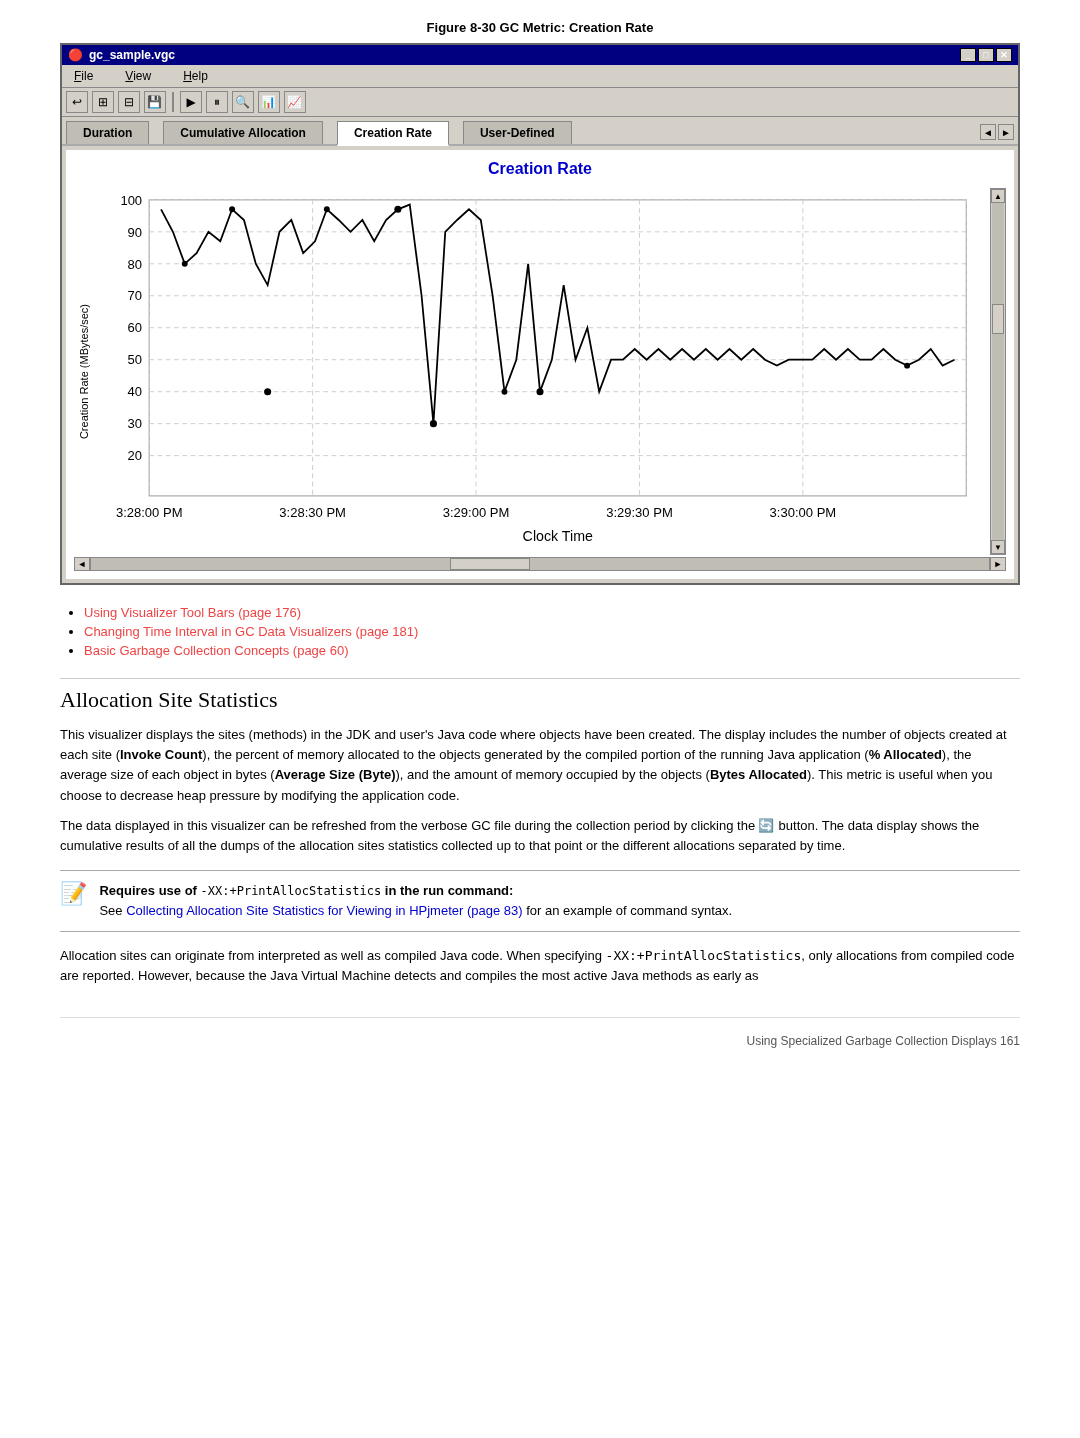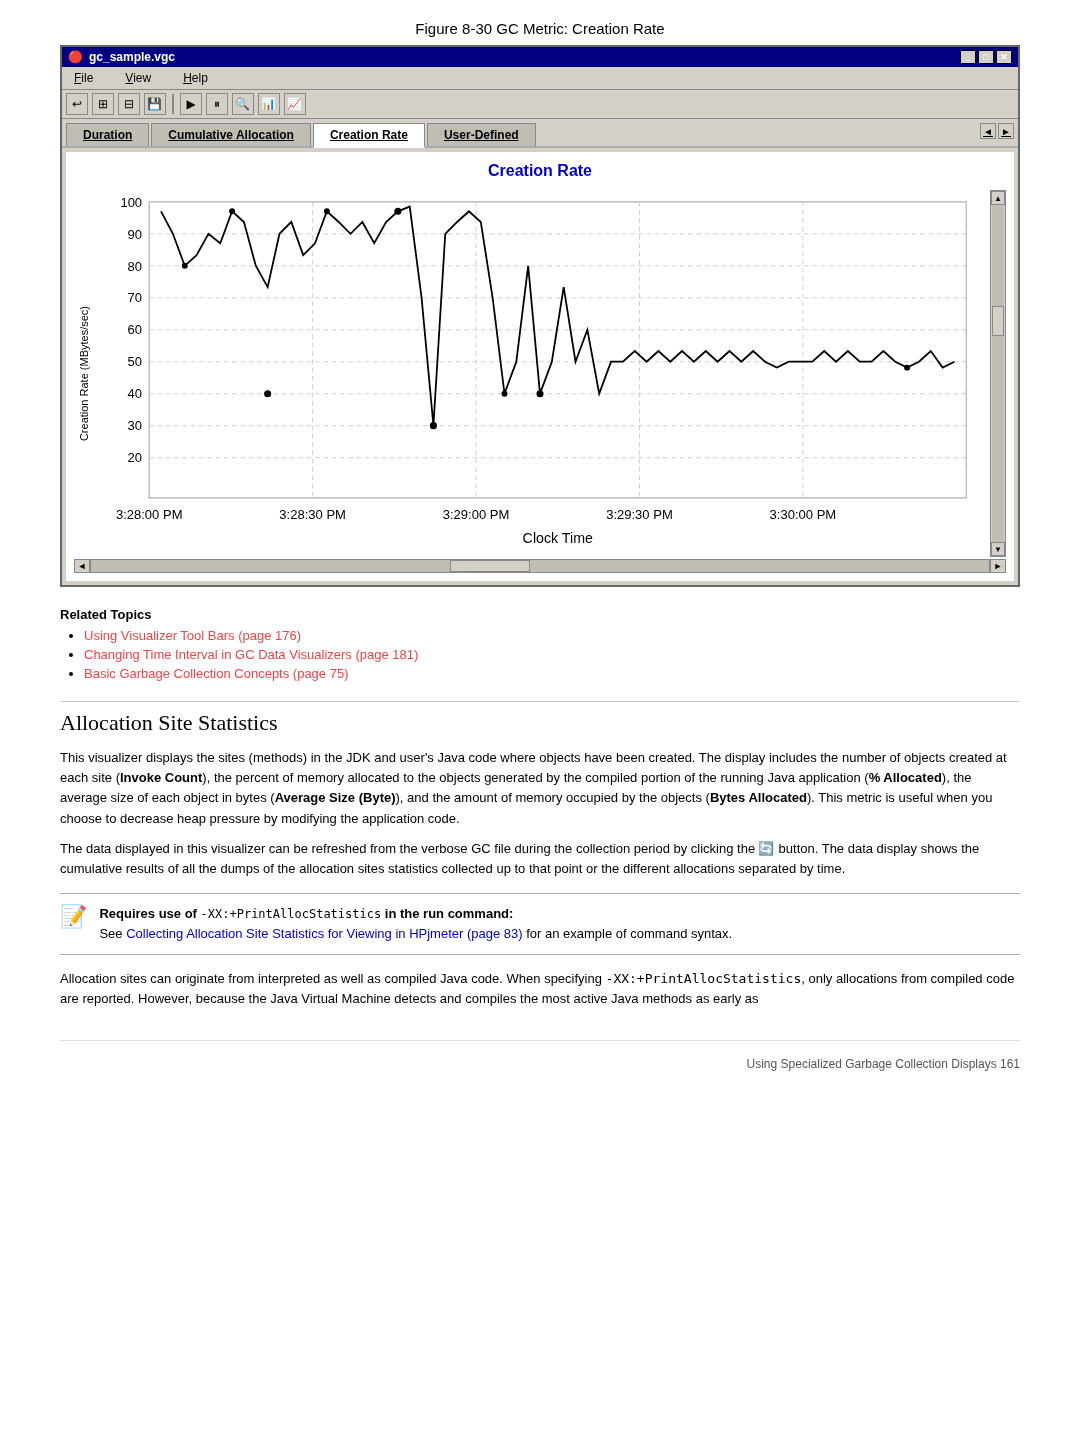--- a/index.html
+++ b/index.html
@@ -8,22 +8,22 @@
       font-size: 13px;
       background: #fff;
       color: #000;
       width: 1080px;
       min-height: 1438px;
       padding: 20px 60px;
     }
 
     
     .figure-caption {
-      font-size: 15px;
-      font-weight: normal;
+      font-size: 13px;
+      font-weight: bold;
       text-align: center;
       margin-bottom: 8px;
     }
 
     
     .window {
       border: 2px solid #666;
       background: #d4d0c8;
       margin-bottom: 20px;
     }
@@ -95,25 +95,24 @@
       width: 2px;
       height: 20px;
       background: #888;
       margin: 0 2px;
     }
 
     
     .window-tabs {
       background: #d4d0c8;
       display: flex;
-      align-items: flex-start;
+      align-items: flex-end;
       padding: 4px 4px 0;
-      gap: 2px;
+      gap: 14px;
       border-bottom: 2px solid #aaa;
-      text-decoration: underline;
     }
     .tab {
       padding: 4px 16px;
       font-size: 12px;
       font-weight: bold;
       background: #c0bdb5;
       border: 1px solid #888;
       border-bottom: none;
       cursor: pointer;
       min-width: 80px;
@@ -461,30 +460,29 @@
       <div class="hscroll-arrow">◄</div>
       <div class="hscroll-track">
         <div class="hscroll-thumb"></div>
       </div>
       <div class="hscroll-arrow">►</div>
     </div>
   </div>
 </div>
 
 <div class="related-topics">
-  <div class="related-topics-title">Related Topics</div>
   <ul>
     <li>
       <a href="#">Using Visualizer Tool Bars (page 176)</a>
     </li>
     <li>
       <a href="#">Changing Time Interval in GC Data Visualizers (page 181)</a>
     </li>
     <li>
-      <a href="#">Basic Garbage Collection Concepts (page 75)</a>
+      <a href="#">Basic Garbage Collection Concepts (page 60)</a>
     </li>
   </ul>
 </div>
 
 <h2 class="section-heading">Allocation Site Statistics</h2>
 
 <p class="body-text">
   This visualizer displays the sites (methods) in the JDK and user's Java code where objects have been created. The display includes the number of objects created at each site (<strong>Invoke Count</strong>), the percent of memory allocated to the objects generated by the compiled portion of the running Java application (<strong>% Allocated</strong>), the average size of each object in bytes (<strong>Average Size (Byte)</strong>), and the amount of memory occupied by the objects (<strong>Bytes Allocated</strong>). This metric is useful when you choose to decrease heap pressure by modifying the application code.
 </p>
 

